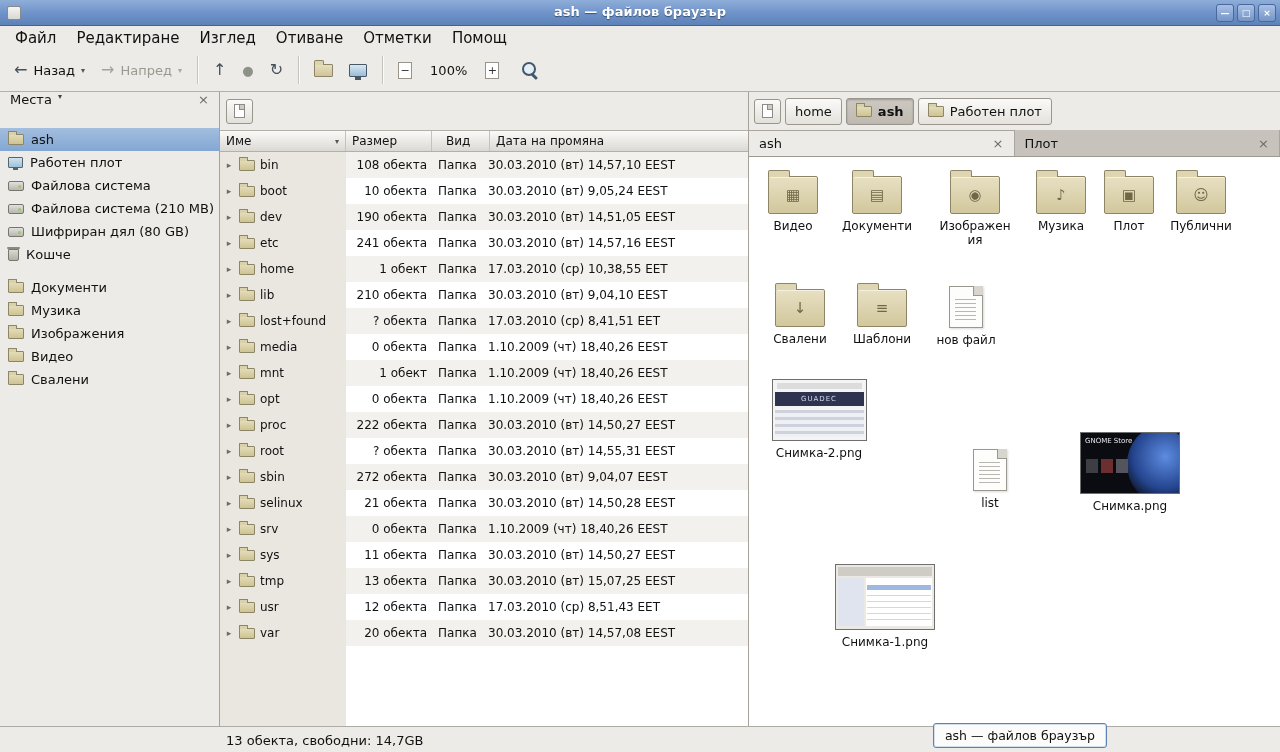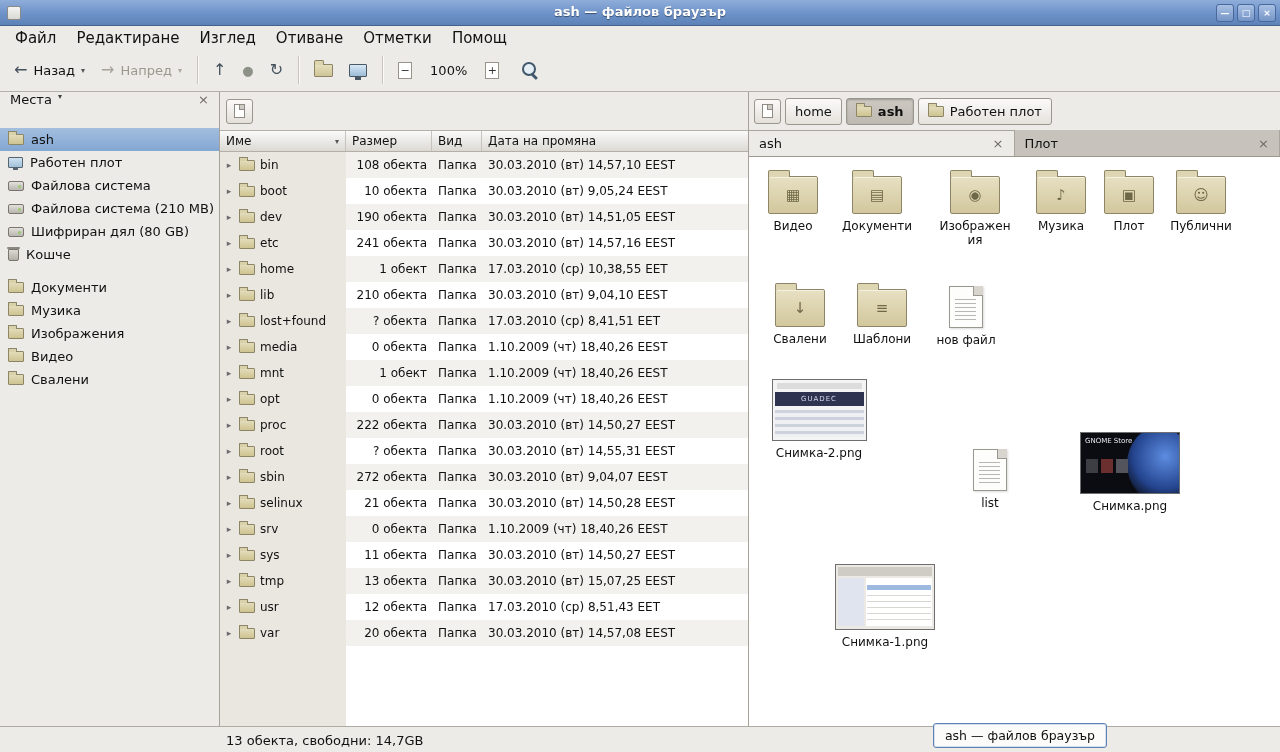--- a/index.html
+++ b/index.html
@@ -92,21 +92,21 @@
   .btn-small { width:27px; height:25px; border:1px solid #9a968e; border-radius:3px;
     background:linear-gradient(#fbfaf9,#e3e0da); display:flex; align-items:center; justify-content:center; }
   .mini-page { width:11px; height:14px; background:#fff; border:1px solid #8f8b84; position:relative; }
   .mini-page::after { content:""; position:absolute; right:0; top:0; width:4px; height:4px;
     background:#cfccc6; border-left:1px solid #8f8b84; border-bottom:1px solid #8f8b84; }
   .cols { display:flex; height:22px; border-top:1px solid #b3b0a9; border-bottom:1px solid #b3b0a9;
     background:linear-gradient(#fafaf9,#dcd9d3); }
   .col { padding:3px 6px; border-right:1px solid #c6c3bc; white-space:nowrap; overflow:hidden; }
   .col.name { width:126px; display:flex; justify-content:space-between; align-items:center; }
   .col.size { width:86px; }
-  .col.type { width:50px; }
+  .col.type { width:50px;margin-left:8px; }
   .col.date { flex:1; border-right:none; }
   .sort-gi { font-size:8px; color:#555; }
   .rows { }
   .row { display:flex; height:26px; }
   .cell-name { width:126px; height:100%; display:flex; align-items:center; gap:5px; padding-left:4px;
     background:#eae7e1; overflow:hidden; }
   .cell-rest { flex:1; display:flex; align-items:center; height:100%; background:#fff; white-space:nowrap; overflow:hidden; }
   .row.s .cell-rest { background:#f3f1ed; }
   .expander { font-size:9px; color:#6b6b6b; width:10px; text-align:center; flex:0 0 auto; }
   .c-name { white-space:nowrap; }

